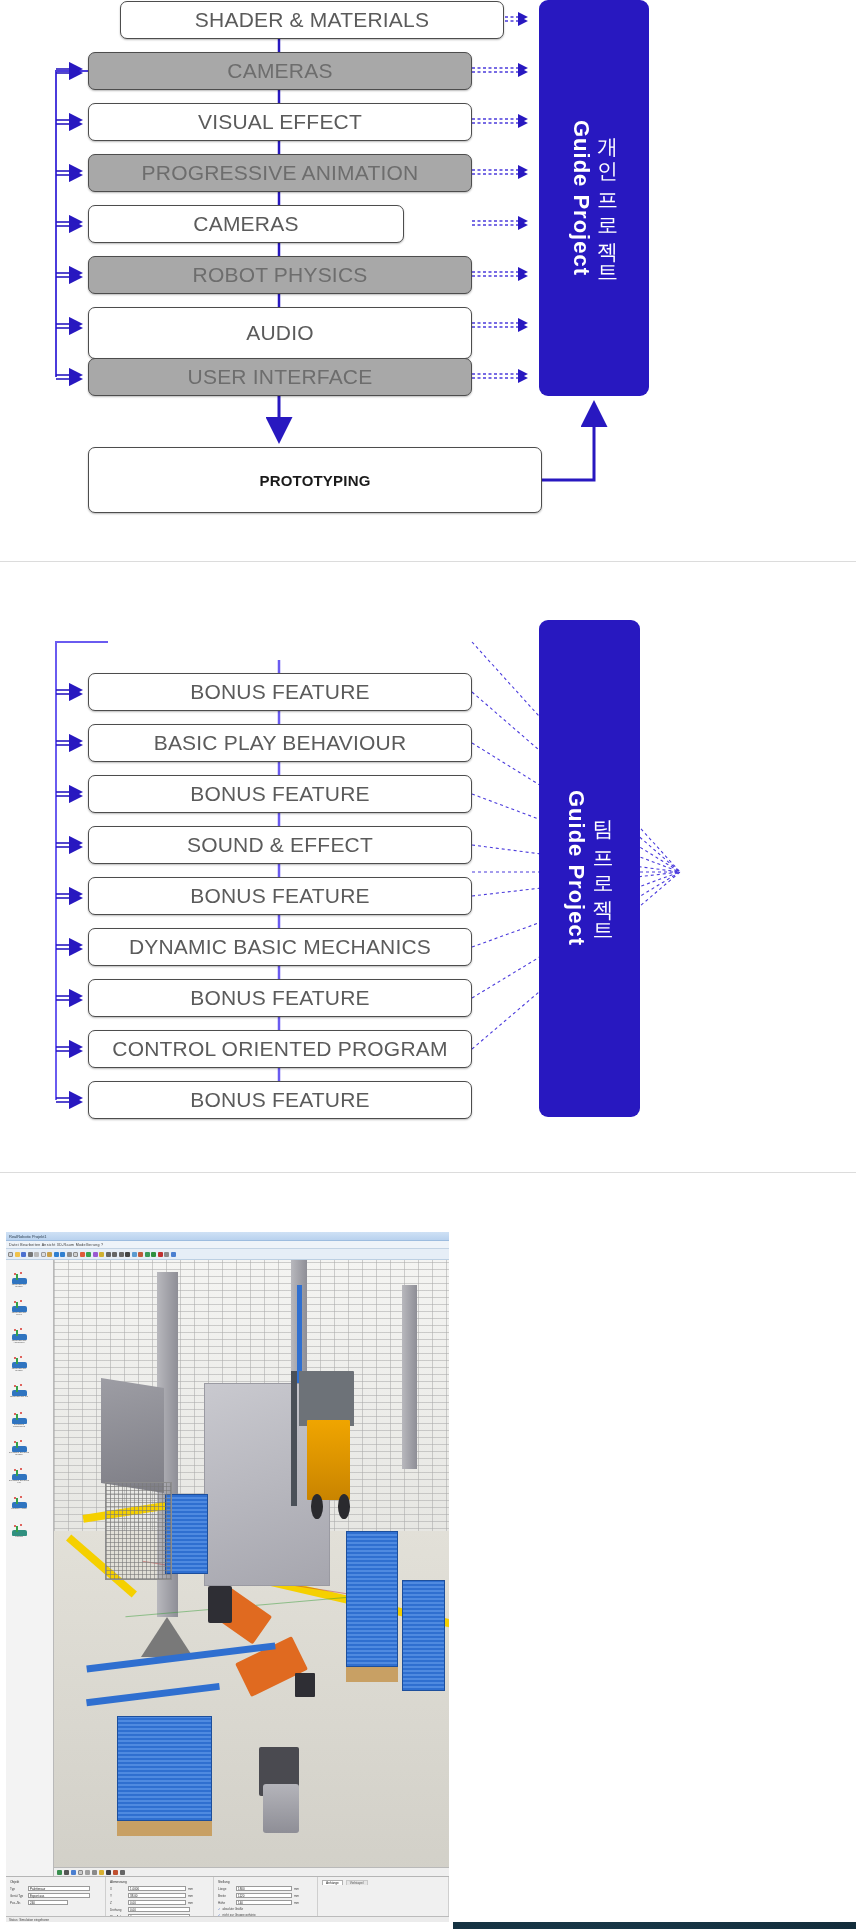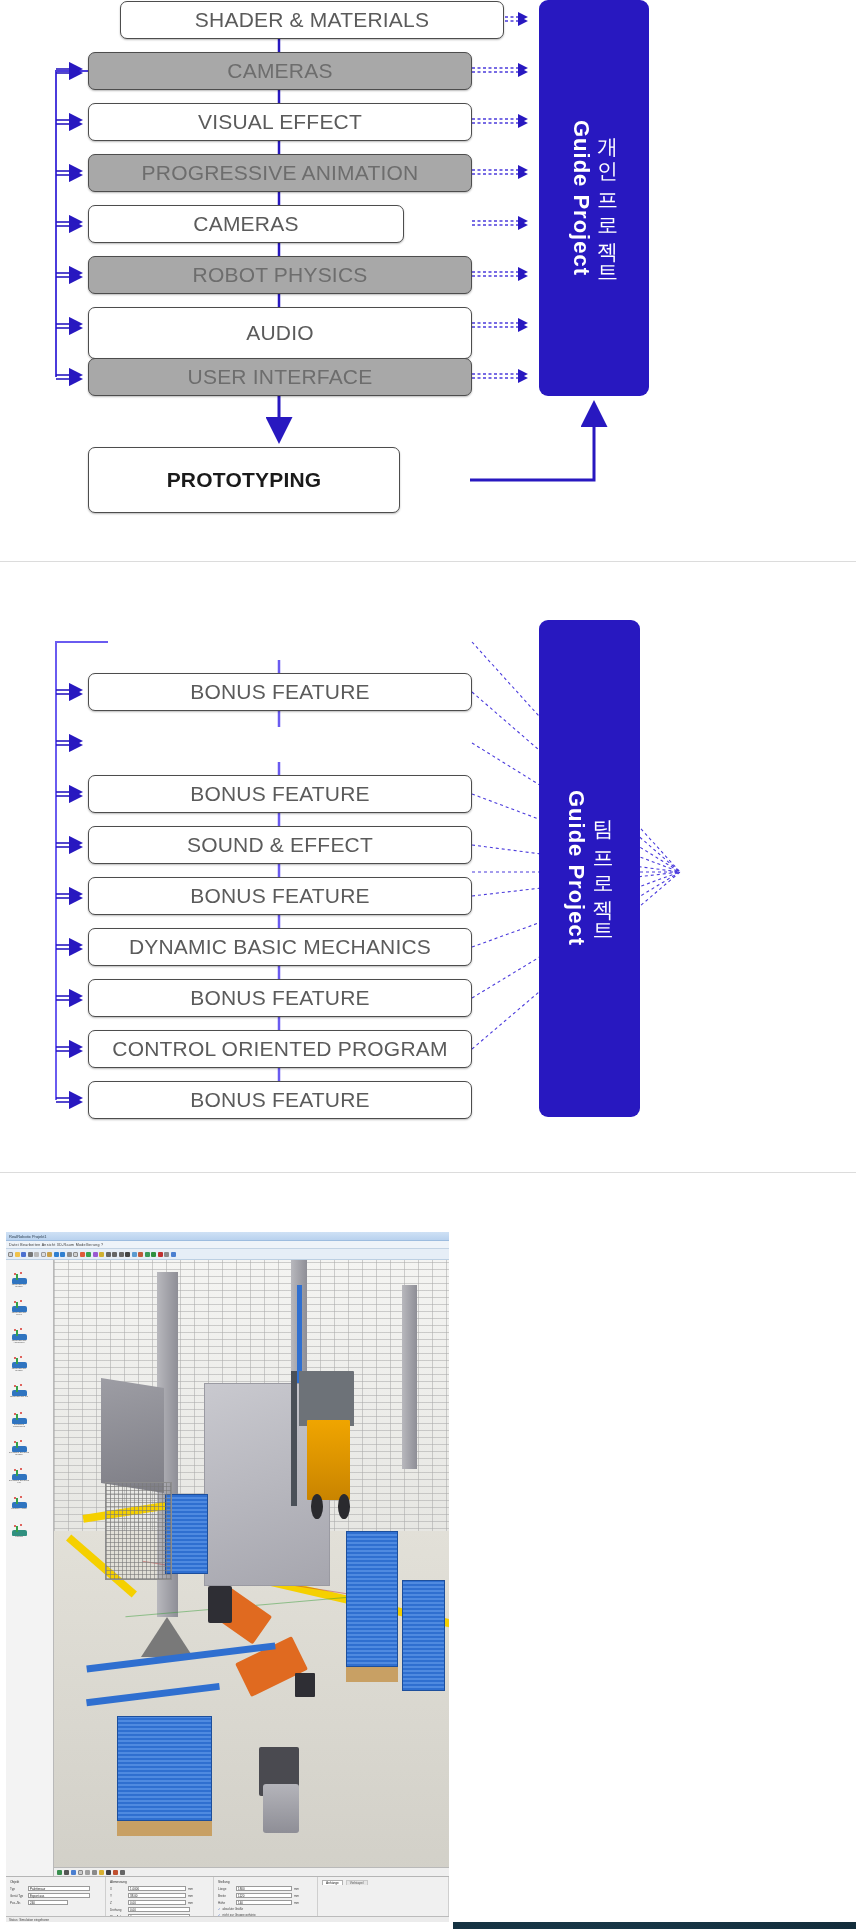--- a/index.html
+++ b/index.html
@@ -248,21 +248,21 @@
 
     <div class="node" style="left:88px;top:1px;width:384px;height:38px;margin-left:32px;">SHADER &amp; MATERIALS</div>
     <div class="node gray" style="left:88px;top:52px;width:384px;height:38px;">CAMERAS</div>
     <div class="node gray" style="left:88px;top:154px;width:384px;height:38px;">PROGRESSIVE ANIMATION</div>
     <div class="node" style="left:88px;top:103px;width:384px;height:38px;">VISUAL EFFECT</div>
     <div class="node" style="left:88px;top:205px;width:316px;height:38px;">CAMERAS</div>
     <div class="node gray" style="left:88px;top:256px;width:384px;height:38px;">ROBOT PHYSICS</div>
     <div class="node" style="left:88px;top:307px;width:384px;height:52px;">AUDIO</div>
     <div class="node gray" style="left:88px;top:358px;width:384px;height:38px;">USER INTERFACE</div>
 
-    <div class="node bold" style="left:88px;top:447px;width:312px;height:66px;font-size:21px;">PROTOTYPING</div>
+    <div class="node bold" style="left:88px;top:447px;width:454px;height:66px;font-size:15px;">PROTOTYPING</div>
 
     <div class="bluepanel" style="left:539px;top:0px;width:110px;height:396px;">
       <span class="vtext">Guide Project</span>
       <span class="vtext kr">개인 프로젝트</span>
     </div>
   </div>
 
   <div class="hr-sep" style="top:561px;"></div>
 
   <div class="diagram" style="position:absolute;left:0;top:600px;width:856px;height:560px;">
@@ -316,20 +316,21 @@
         <path d="M472,245 L680,272"></path>
         <path d="M472,272 L680,272"></path>
         <path d="M472,296 L680,272"></path>
         <path d="M472,347 L680,272"></path>
         <path d="M472,398 L680,272"></path>
         <path d="M472,449 L680,272"></path>
       </g>
     </svg>
 
     <div class="node" style="left:88px;top:73px;width:384px;height:38px;">BONUS FEATURE</div>
+    <div class="node" style="left:88px;top:124px;width:384px;height:38px;">BASIC PLAY BEHAVIOUR</div>
     <div class="node" style="left:88px;top:175px;width:384px;height:38px;">BONUS FEATURE</div>
     <div class="node" style="left:88px;top:226px;width:384px;height:38px;">SOUND &amp; EFFECT</div>
     <div class="node" style="left:88px;top:277px;width:384px;height:38px;">BONUS FEATURE</div>
     <div class="node" style="left:88px;top:328px;width:384px;height:38px;">DYNAMIC BASIC MECHANICS</div>
     <div class="node" style="left:88px;top:379px;width:384px;height:38px;">BONUS FEATURE</div>
     <div class="node" style="left:88px;top:430px;width:384px;height:38px;">CONTROL ORIENTED PROGRAM</div>
     <div class="node" style="left:88px;top:481px;width:384px;height:38px;">BONUS FEATURE</div>
 
     <div class="bluepanel" style="left:539px;top:20px;width:101px;height:497px;">
       <span class="vtext">Guide Project</span>

